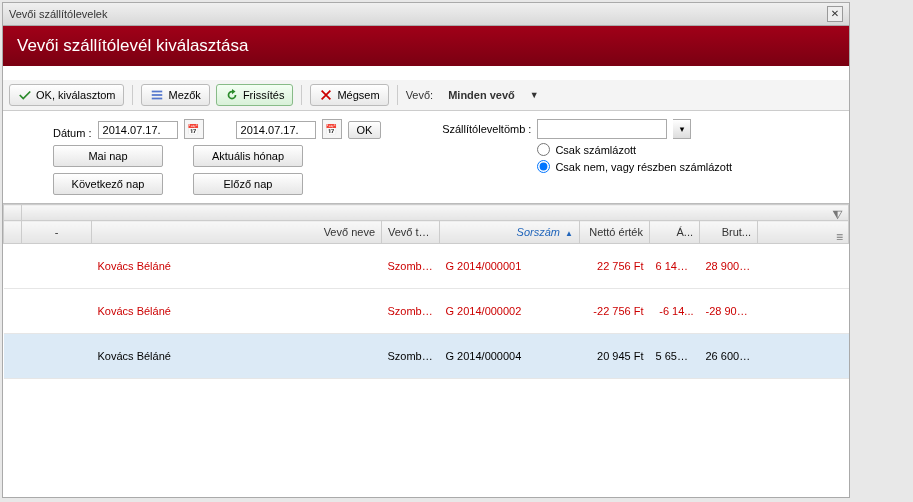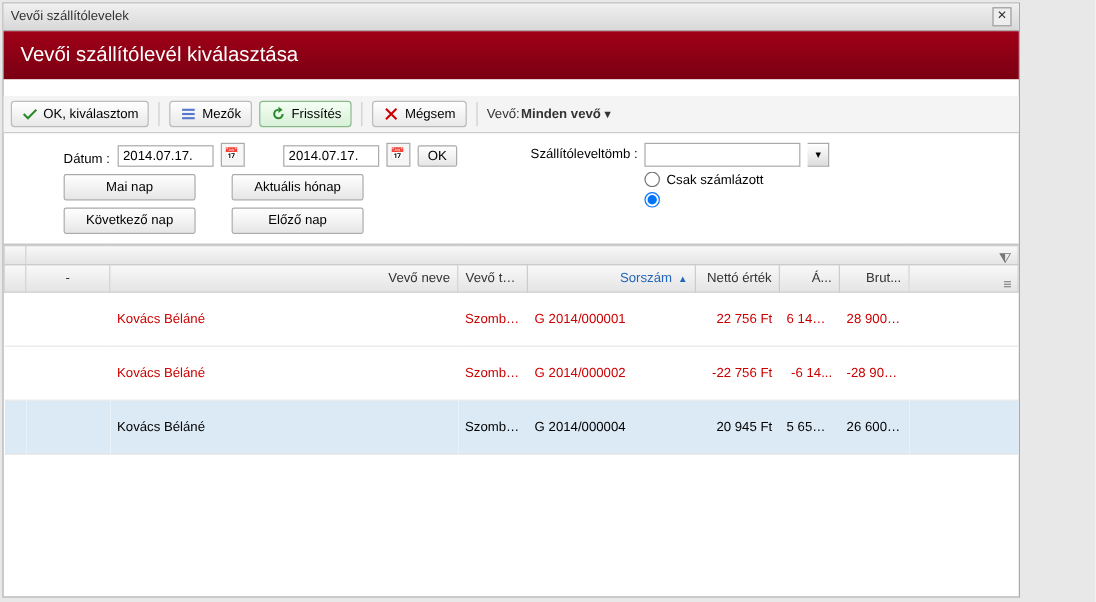--- a/index.html
+++ b/index.html
@@ -8,21 +8,21 @@
 .window { width: 848px; height: 496px; margin: 2px; background: #fff; border: 1px solid #aaa; display: flex; flex-direction: column; }
 
 .titlebar { background: linear-gradient(#f0f0f0, #d8d8d8); border-bottom: 1px solid #aaa; padding: 3px 6px; display: flex; justify-content: space-between; align-items: center; font-size: 11px; color: #333; }
 .close-btn { width: 16px; height: 16px; border: 1px solid #999; background: #eee; font-size: 10px; line-height: 14px; text-align: center; cursor: pointer; }
 
 .header-band { background: linear-gradient(#a00018, #7a0012); color: #fff; padding: 10px 14px; font-size: 17px; }
 
 .toolbar { background: #f4f4f4; border-bottom: 1px solid #ccc; padding: 4px 6px; display: flex; align-items: center; gap: 6px; margin-top: 14px; }
 .tb-btn { background: linear-gradient(#fff,#e8e8e8); border: 1px solid #bbb; border-radius: 3px; padding: 3px 8px; display: inline-flex; align-items: center; gap: 4px; cursor: pointer; font-size: 11px; }
 .tb-btn.highlight { border-color:#8b8; background: linear-gradient(#f4fff4,#d8f0d8); }
-.tb-label { font-size: 11px; color:#333; display:inline-flex; align-items:center; gap:1px; }
+.tb-label { font-size: 11px; color:#333; display:inline-flex; align-items:center; gap:15px; }
 .ico { width:14px; height:14px; display:inline-block; }
 .tb-sep { width:1px; height:20px; background:#ccc; margin:0 2px; }
 .dropdown-arrow { font-size:9px; }
 
 .filter-area { display:flex; padding:8px 4px 8px 50px; gap:40px; }
 .filter-left { display:flex; flex-direction:column; gap:6px; }
 .date-row { display:flex; align-items:flex-end; gap:6px; }
 .date-input { width:80px; border:1px solid #aaa; padding:2px 4px; font-size:11px; }
 .cal-btn { width:20px; height:20px; border:1px solid #aaa; background:#f6f6f6; cursor:pointer; display:inline-flex; align-items:center; justify-content:center; font-size:10px; }
 .ok-btn { border:1px solid #aaa; background:linear-gradient(#fff,#e6e6e6); padding:2px 8px; cursor:pointer; font-size:11px; border-radius:2px; }
@@ -35,21 +35,21 @@
 .combo { width:130px; height:20px; border:1px solid #aaa; background:#fff; }
 .combo-btn { width:18px; height:20px; border:1px solid #aaa; border-left:none; background:linear-gradient(#fff,#ddd); display:inline-flex; align-items:center; justify-content:center; font-size:9px; cursor:pointer; }
 .radio-row { display:flex; align-items:center; gap:5px; padding-left:116px; font-size:11px; }
 .radio-row input { margin:0; }
 
 .grid-wrap { flex:1; border-top:1px solid #bbb; position:relative; overflow:hidden; }
 .grid-funnel { position:absolute; right:6px; top:4px; font-size:12px; color:#777; cursor:pointer; }
 .grid-subhdr { position:absolute; right:6px; top:26px; font-size:12px; color:#777; cursor:pointer; }
 .grid { width:100%; border-collapse:collapse; table-layout:fixed; }
 .grid th { background:linear-gradient(#f8f8f8,#e4e4e4); border:1px solid #ccc; padding:5px 6px; font-weight:normal; font-size:11px; text-align:right; color:#333; white-space:nowrap; overflow:hidden; text-overflow:ellipsis; }
-.grid th.sorted { color:#2266bb; }
+.grid th.sorted { color:#2266bb;font-style:italic; }
 .grid td { border-bottom:1px solid #e6e6e6; padding:16px 6px; font-size:11px; white-space:nowrap; overflow:hidden; text-overflow:ellipsis; }
 .grid tr.red td { color:#c00; }
 .grid tr.sel td { background:#dceaf6; }
 .num { text-align:right; }
 .sort-arrow { font-size:8px; margin-left:2px; }
 .thead-top th { height:16px; padding:2px 0; }
 
 </style>
 </head>
 <body>
@@ -129,20 +129,21 @@
         <span class="fr-label">Szállítóleveltömb :</span>
         <span class="combo"></span>
         <span class="combo-btn">▾</span>
       </div>
       <label class="radio-row">
         <input type="radio" name="inv" style="">
         <span>Csak számlázott</span>
       </label>
       <label class="radio-row">
         <input type="radio" name="inv" checked="" style="">
+        <span>Csak nem, vagy részben számlázott</span>
       </label>
     </div>
   </div>
 
   <div class="grid-wrap">
     <span class="grid-funnel">⧨</span>
     <span class="grid-subhdr">≡</span>
     <table class="grid">
       <colgroup>
         <col style="width:18px">

